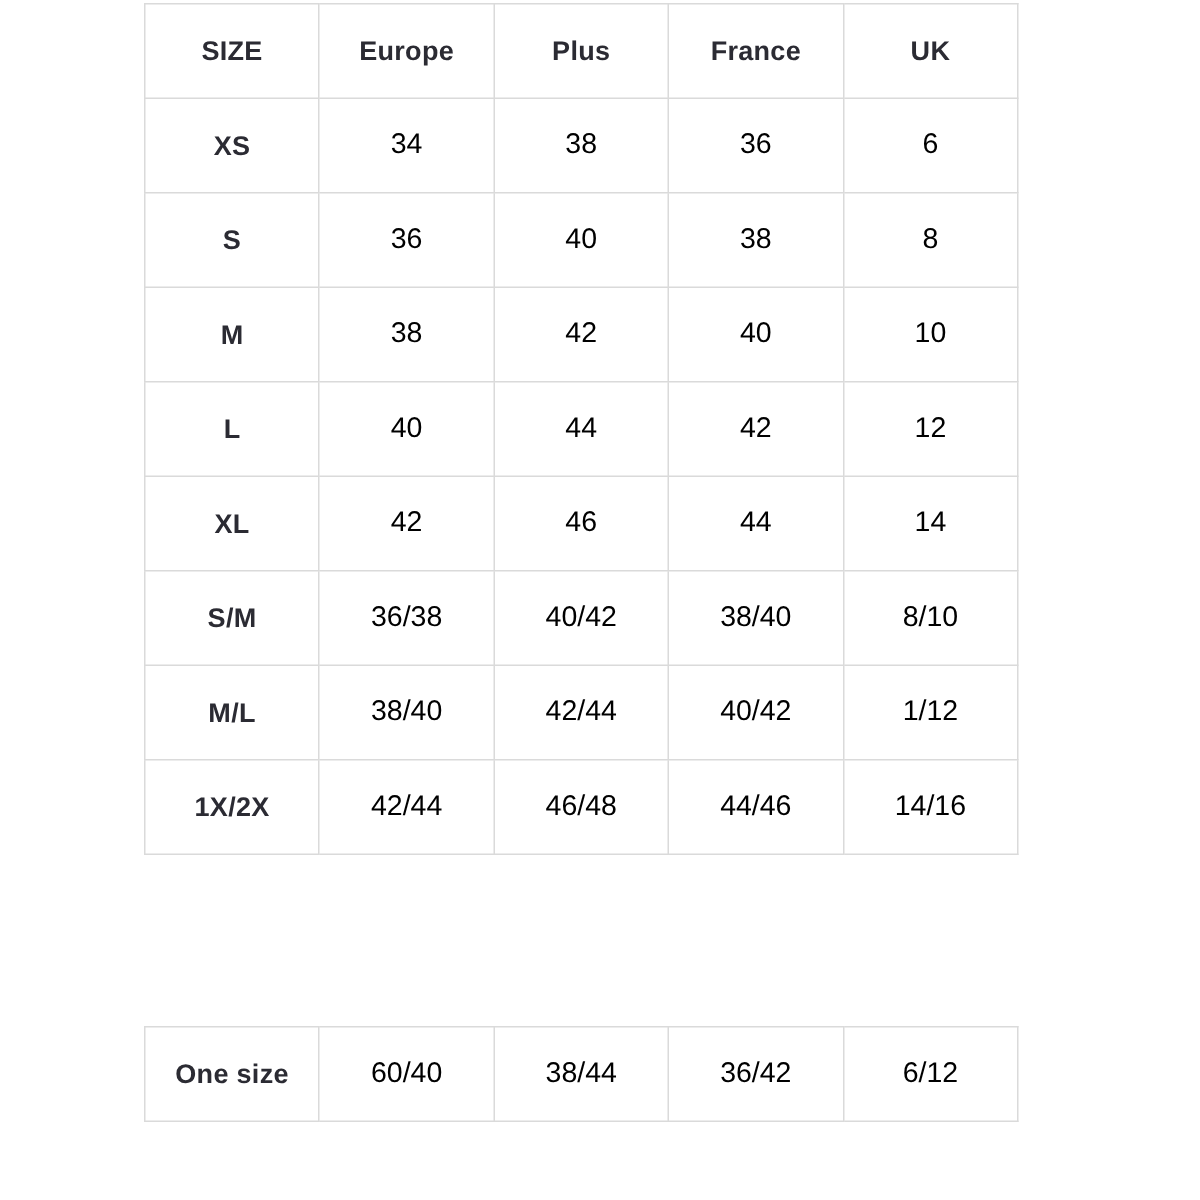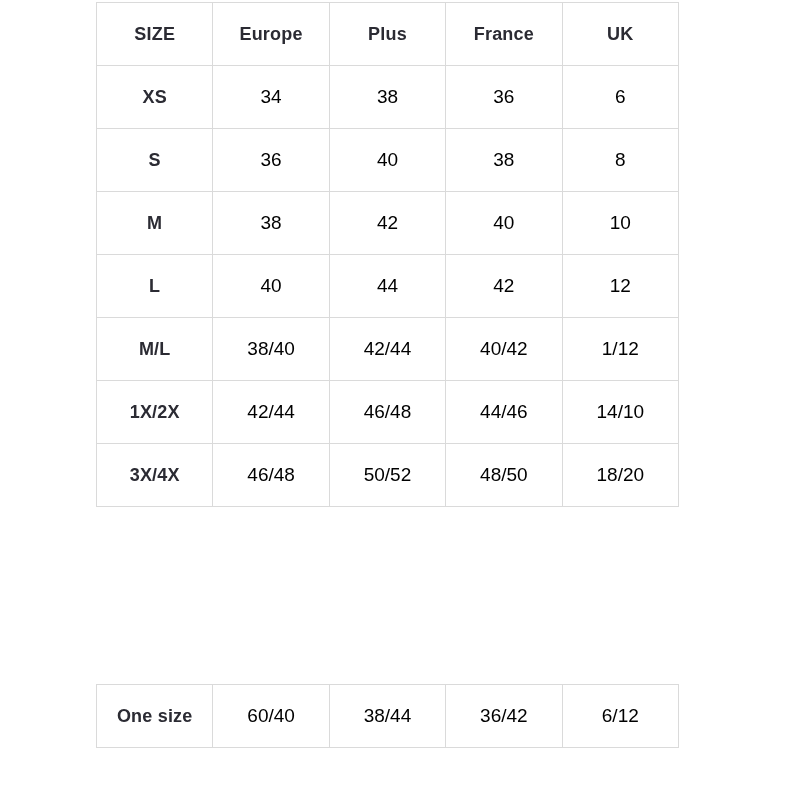--- a/index.html
+++ b/index.html
@@ -99,39 +99,46 @@
           <td>10</td>
         </tr>
         <tr>
           <th>L</th>
           <td>40</td>
           <td>44</td>
           <td>42</td>
           <td>12</td>
         </tr>
         <tr>
+          <th>XL</th>
+          <td>42</td>
+          <td>46</td>
+          <td>44</td>
+          <td>14</td>
+        </tr>
+        <tr>
+          <th>S/M</th>
+          <td>36/38</td>
+          <td>40/42</td>
+          <td>38/40</td>
+          <td>8/10</td>
+        </tr>
+        <tr>
           <th>M/L</th>
           <td>38/40</td>
           <td>42/44</td>
           <td>40/42</td>
           <td>1/12</td>
         </tr>
         <tr>
           <th>1X/2X</th>
           <td>42/44</td>
           <td>46/48</td>
           <td>44/46</td>
-          <td>14/10</td>
-        </tr>
-        <tr>
-          <th>3X/4X</th>
-          <td>46/48</td>
-          <td>50/52</td>
-          <td>48/50</td>
-          <td>18/20</td>
+          <td>14/16</td>
         </tr>
       </tbody>
     </table>
   </div>
 
   <div class="table-wrap-secondary">
     <table class="size-table">
       <colgroup>
           <col>
           <col>

